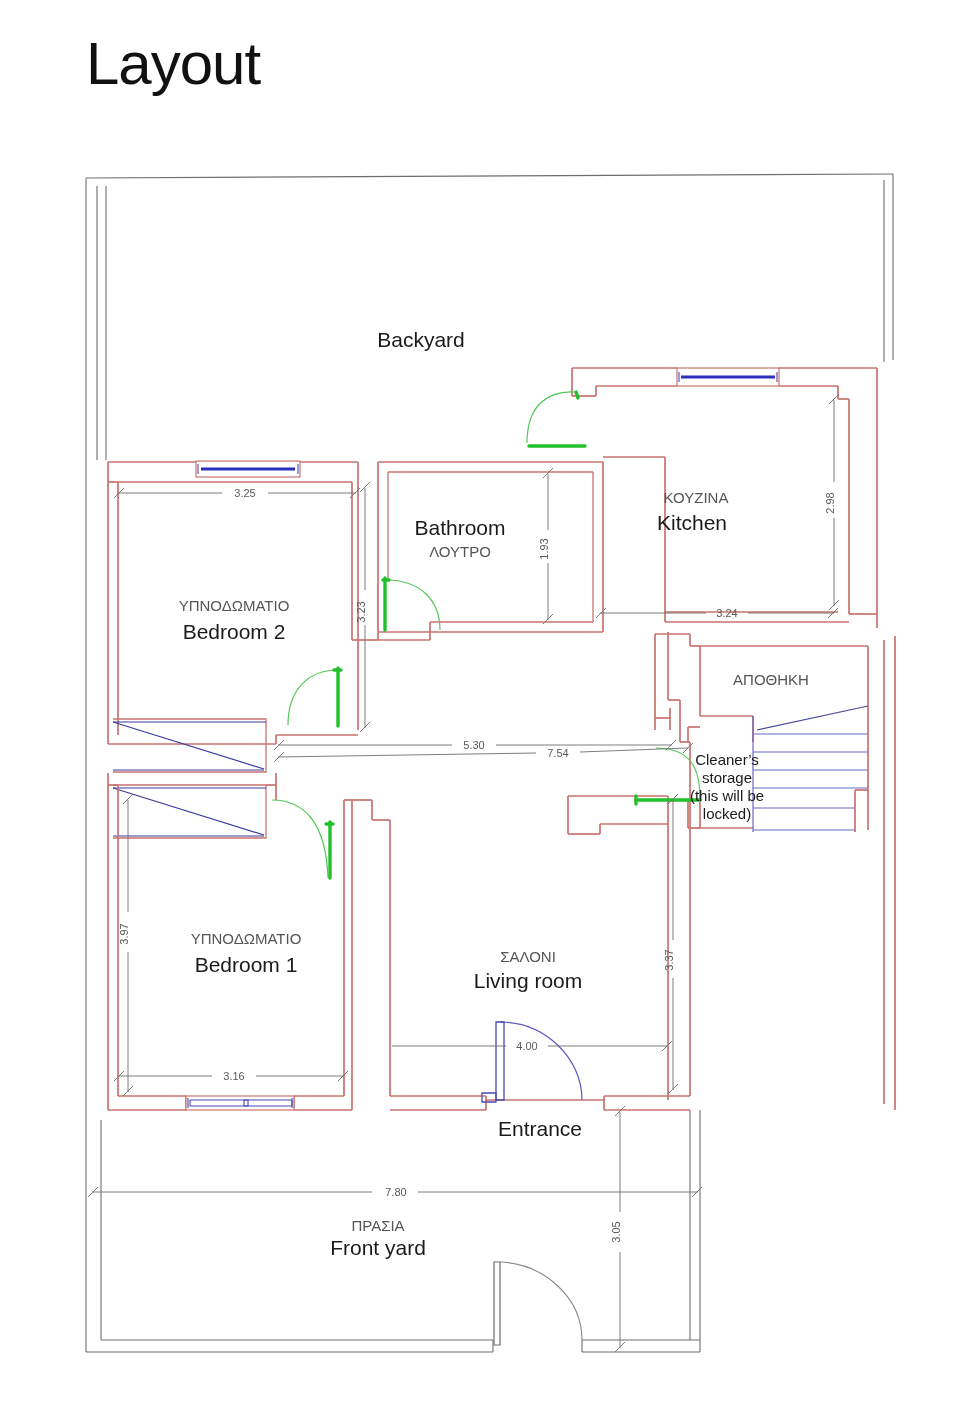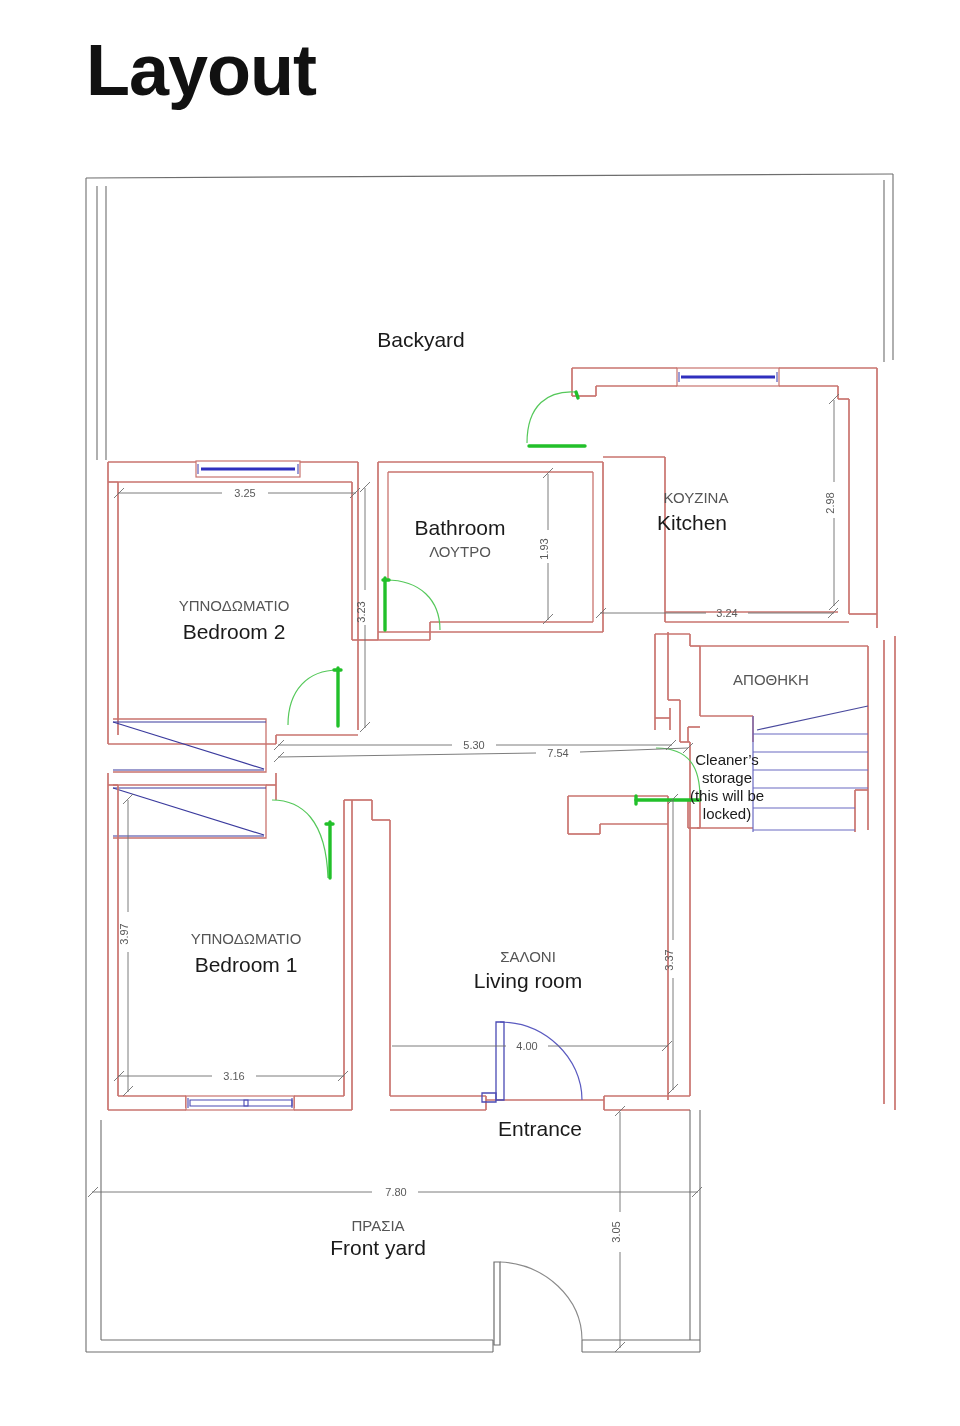--- a/index.html
+++ b/index.html
@@ -11,22 +11,22 @@
     width: 960px;
     height: 1426px;
     font-family: "Liberation Sans", sans-serif;
     position: relative;
     overflow: hidden;
   }
   #plan-title {
     position: absolute;
     left: 86px;
     top: 34px;
-    font-size: 72px;
-    font-weight: 700;
+    font-size: 60px;
+    font-weight: 400;
     color: #111111;
     letter-spacing: -1px;
     line-height: 1;
   }
   #floorplan-svg {
     position: absolute;
     left: 0;
     top: 0;
   }
   .wall        { stroke: #c9736e; stroke-width: 1.7; fill: none; }

